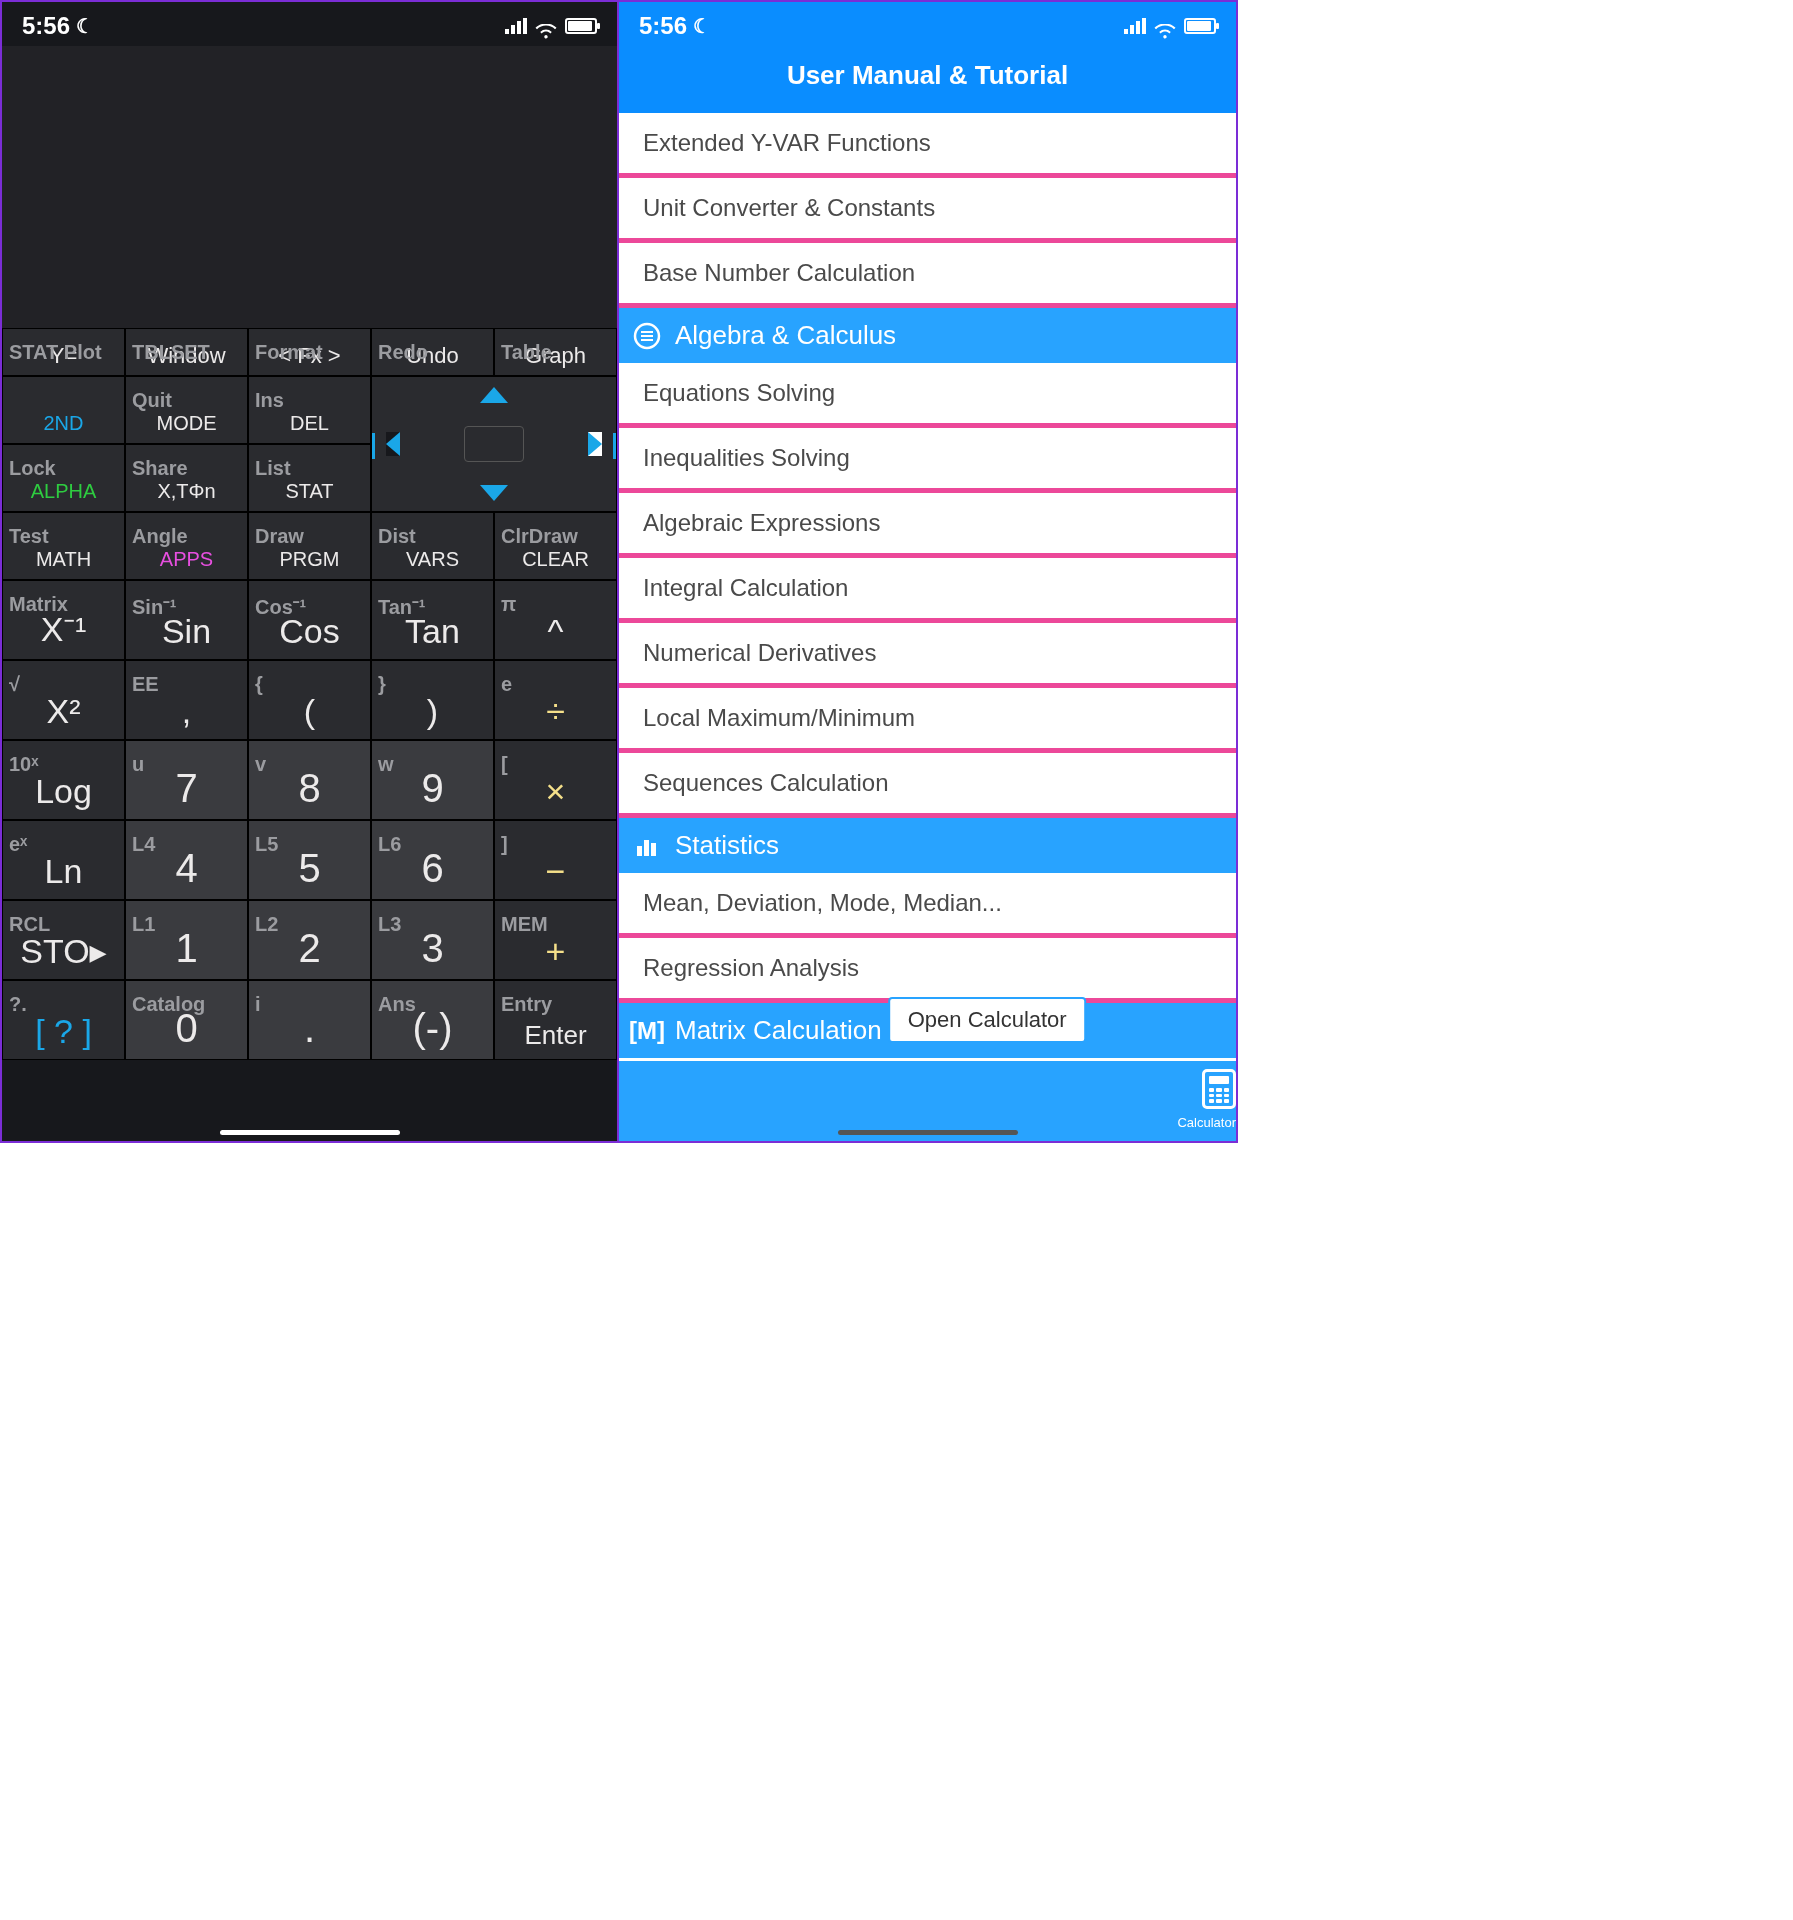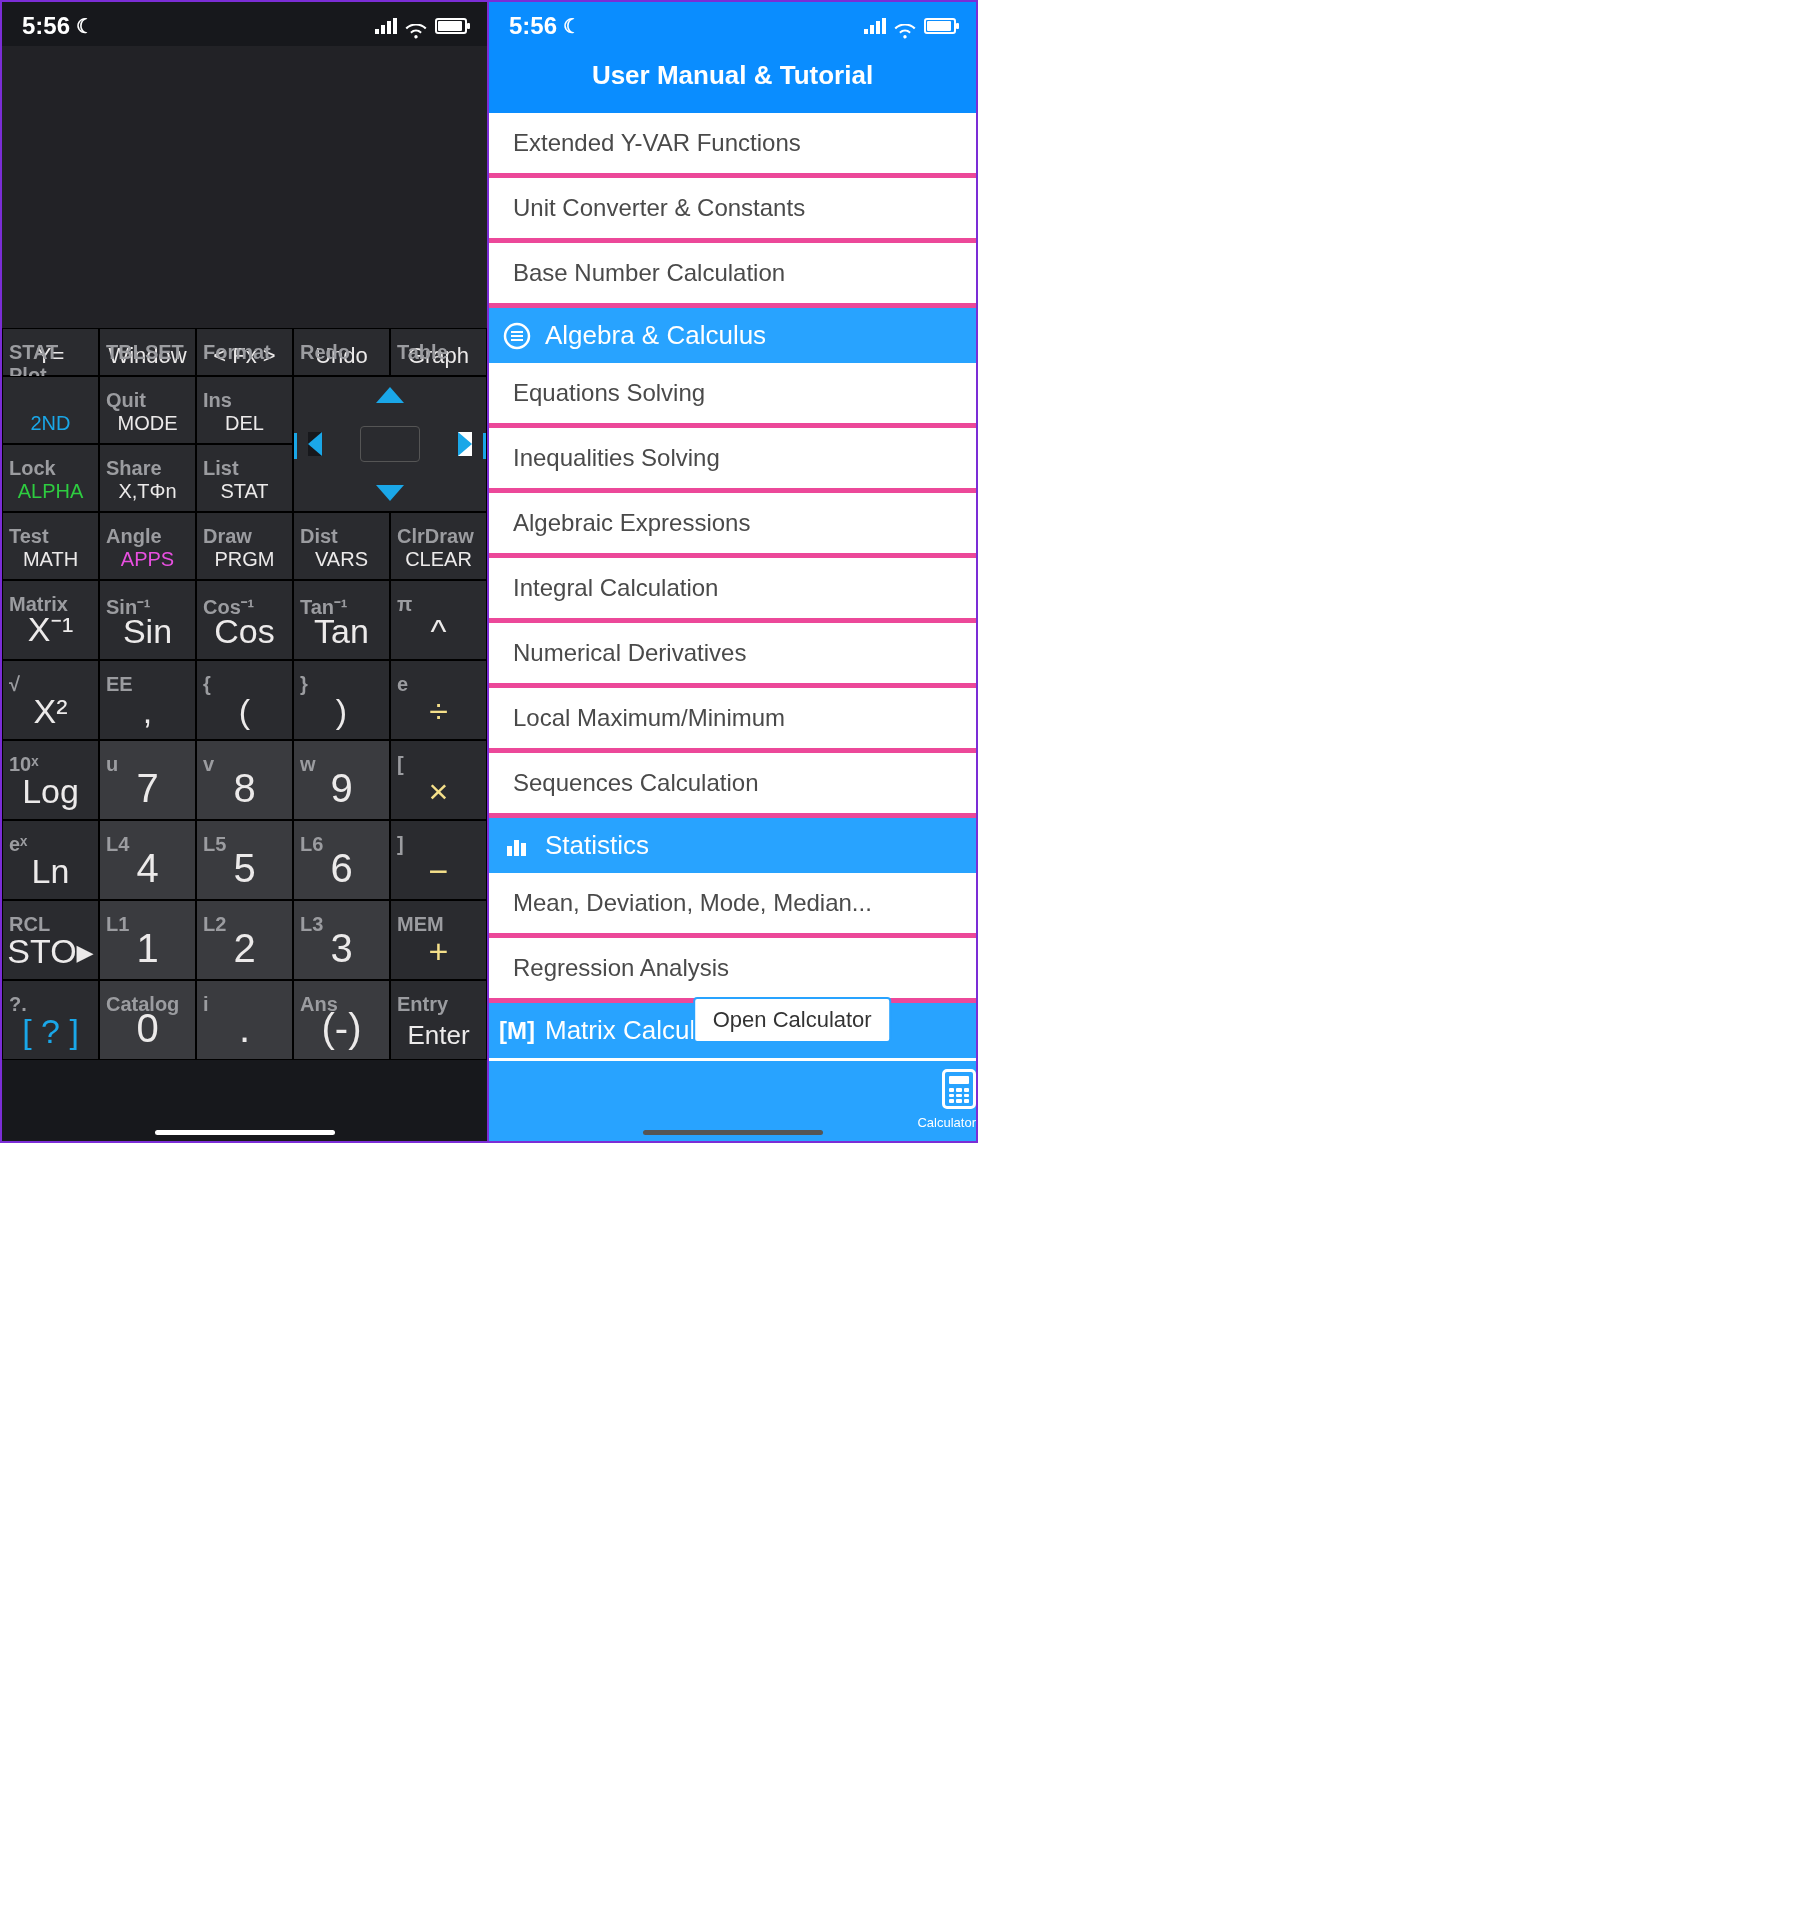--- a/index.html
+++ b/index.html
@@ -1,17 +1,17 @@
 <!DOCTYPE html>
 <html><head>
 <meta charset="utf-8">
 <style>
   * { margin:0; padding:0; box-sizing:border-box; font-family:-apple-system,"Helvetica Neue",Arial,sans-serif; }
   body { background:#fff; }
-  .wrap { display:flex; width:978px; height:1143px; border:2px solid #7b2dd6; }
+  .wrap { display:flex; width:1238px; height:1143px; border:2px solid #7b2dd6; }
   .panel { width:50%; position:relative; overflow:hidden; }
   .left { background:#17181c; color:#fff; border-right:2px solid #7b2dd6; }
   .right { background:#fff; }
   
   .status { display:flex; justify-content:space-between; align-items:center; padding:10px 20px 6px; font-size:24px; font-weight:600; }
   .status-left { display:flex; align-items:center; gap:6px; }
   .status-right { display:flex; align-items:center; gap:8px; }
   .moon { font-size:20px; }
   
   .display { height:282px; background:#222226; }

